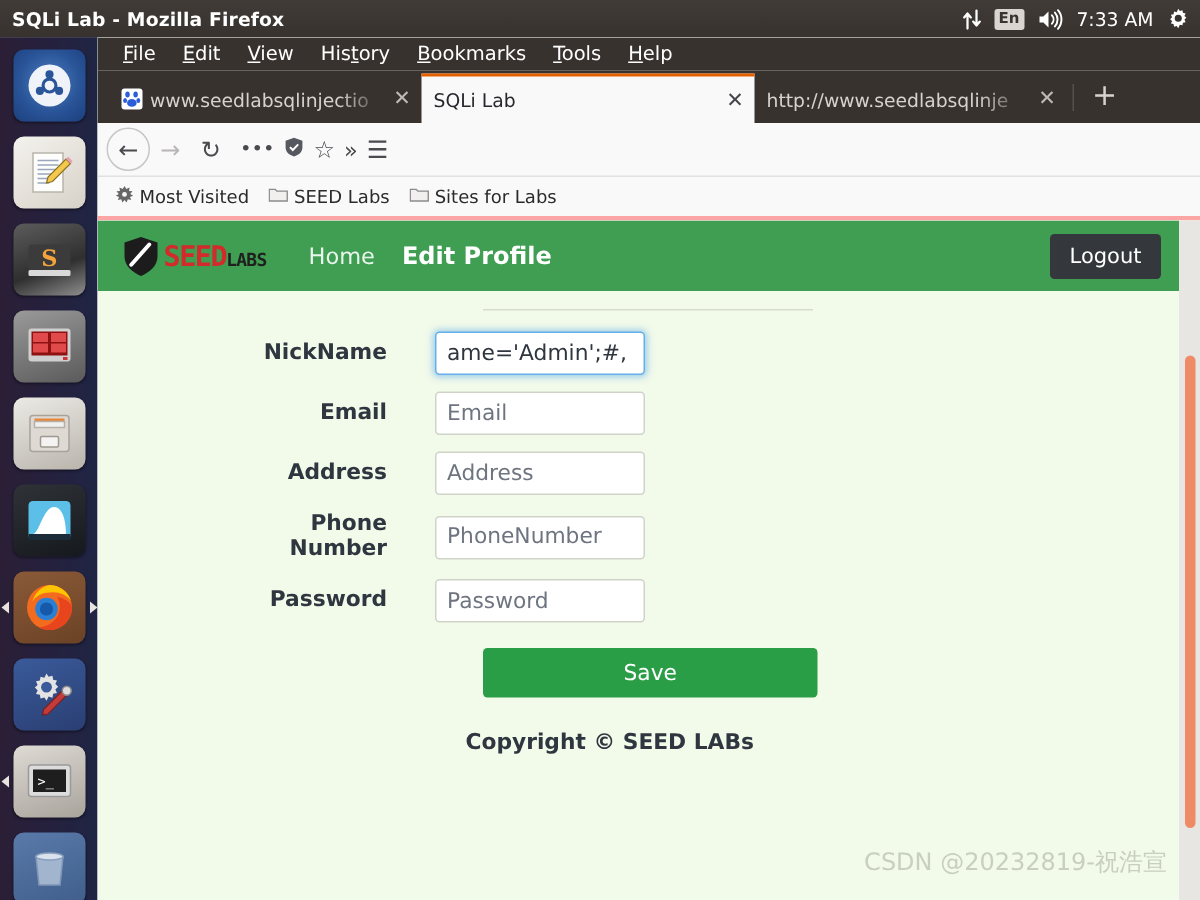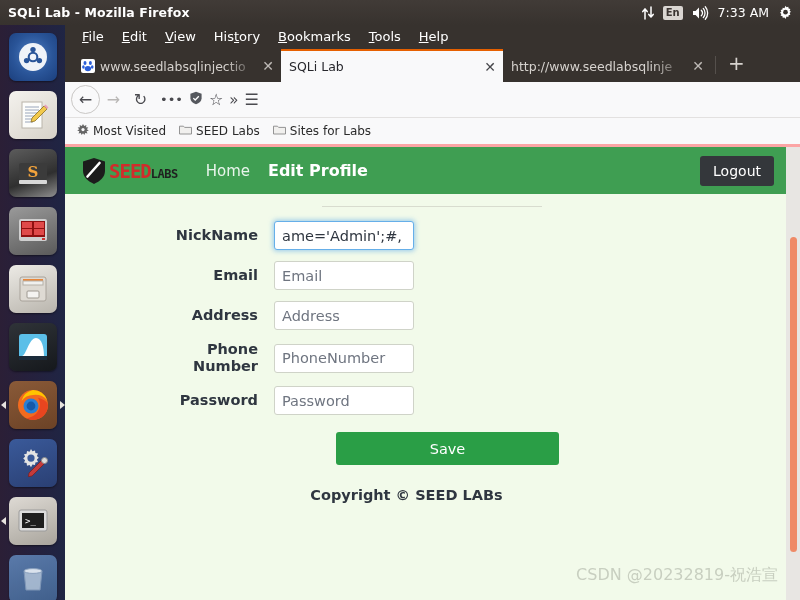--- a/index.html
+++ b/index.html
@@ -191,28 +191,28 @@
   .form-label {
     width: 193px; text-align: right; padding-right: 16px;
     font-size: 14.5px; font-weight: bold; color: #2f3640;
     line-height: 17px;
   }
   .form-input {
     width: 140px; height: 29px; box-sizing: border-box;
     border: 1px solid #cfd3c8; border-radius: 3px;
     background: #ffffff; color: #6f7580; font-size: 14.5px;
     padding: 0 7px; display: flex; align-items: center;
-    white-space: nowrap; overflow: hidden;
+    white-space: nowrap; overflow: hidden; margin-left: 16px;
   }
   .form-input.focused {
     border: 1px solid #66afe9;
     box-shadow: 0 0 5px 1px rgba(102,175,233,.65);
     color: #2f3640;
   }
-  #save-row { display: flex; margin-top: 17px; margin-bottom: 22px; padding-left: 14px; }
+  #save-row { display: flex; margin-top: 17px; margin-bottom: 22px; }
   #save-btn {
     margin-left: 257px; width: 223px; height: 33px;
     background: #2a9e46; color: #ffffff; font-size: 14.5px;
     display: flex; align-items: center; justify-content: center;
     border-radius: 3px;
   }
   #footer {
     text-align: center; font-size: 14.5px; font-weight: bold;
     color: #2f3640; padding-right: 38px;
   }

